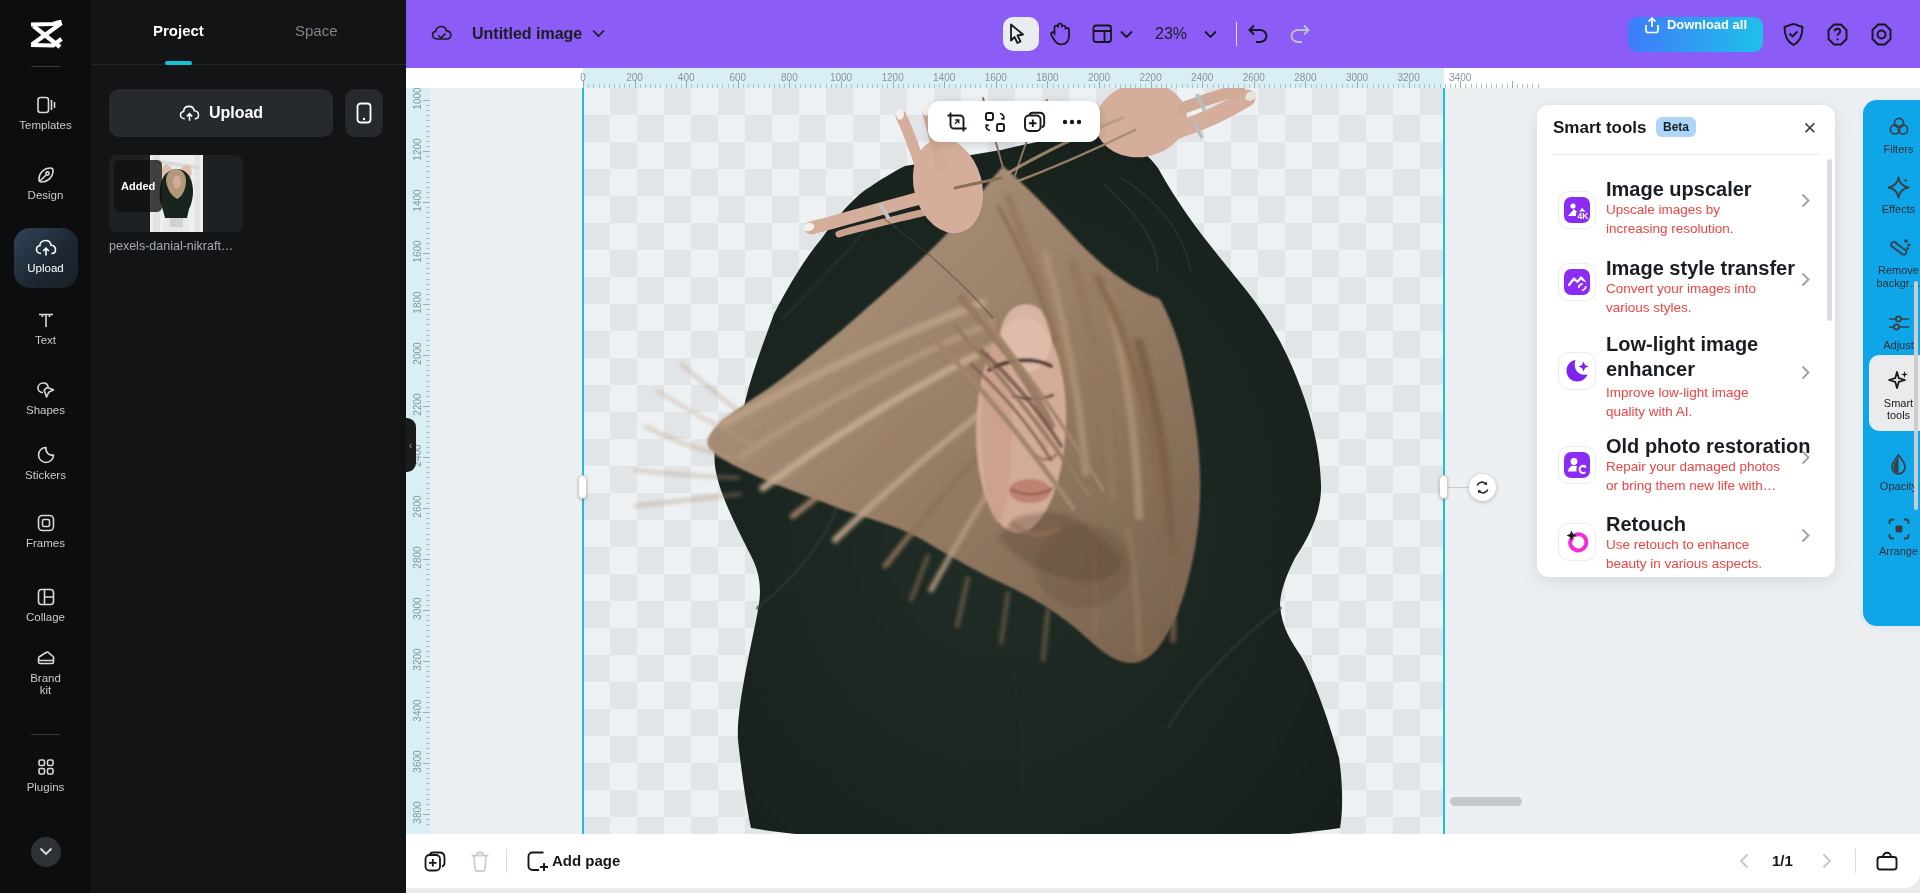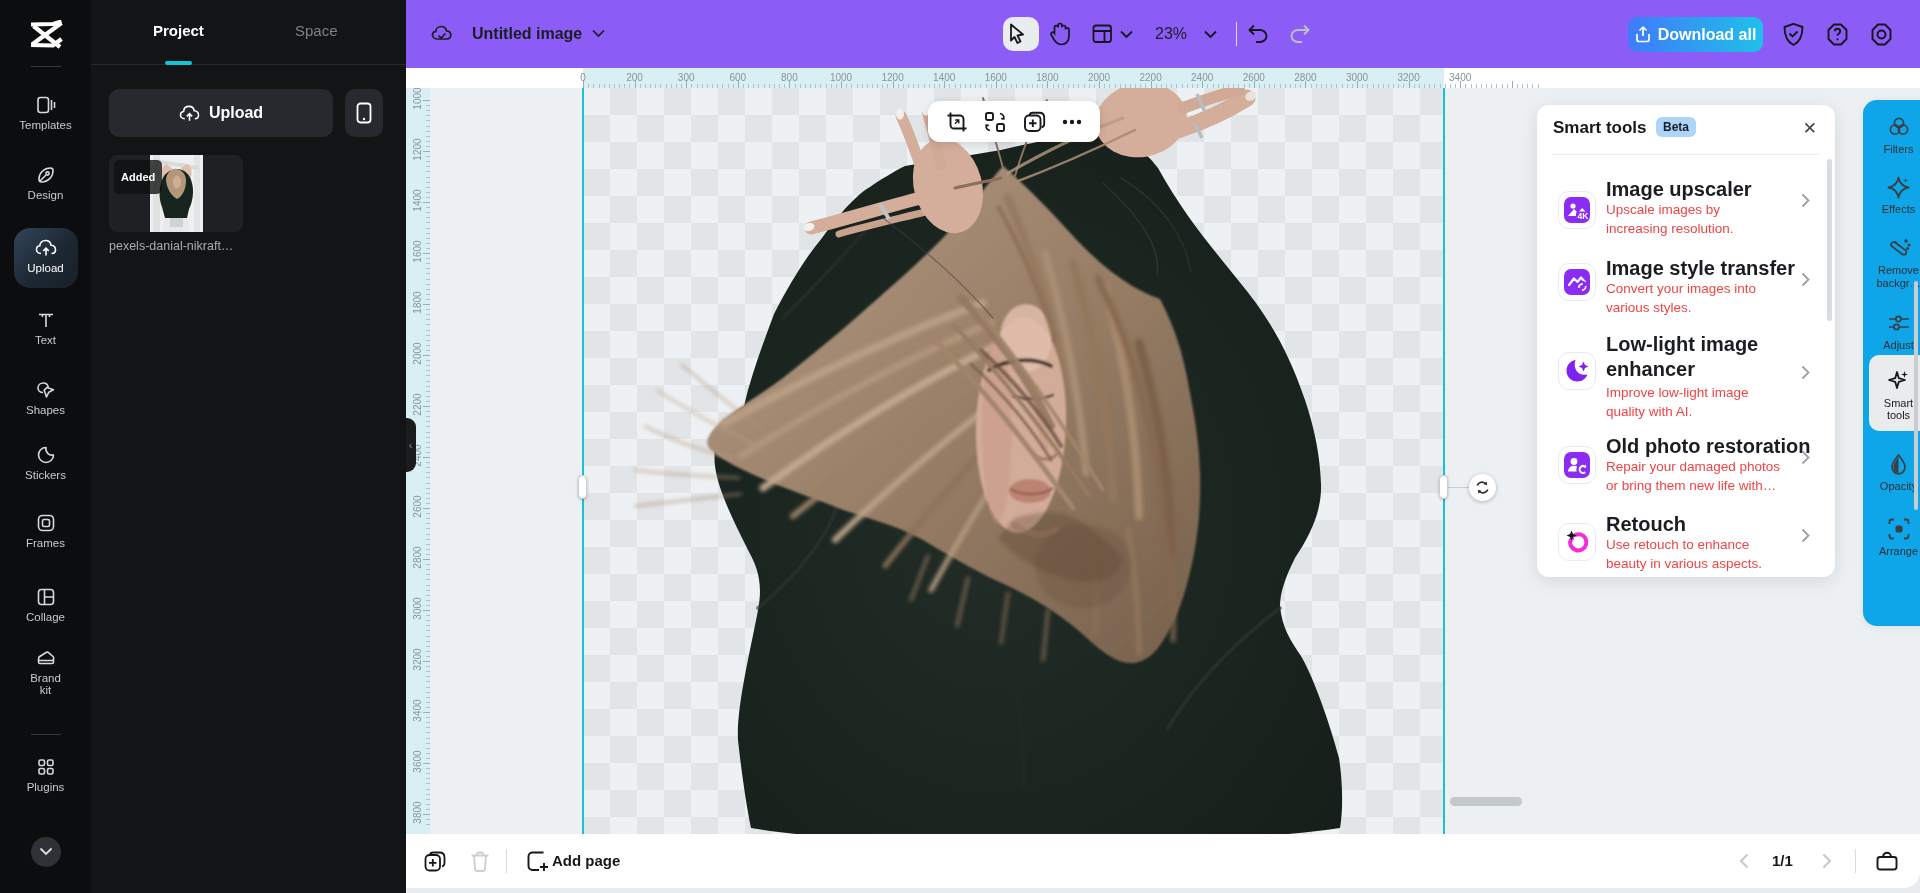--- a/index.html
+++ b/index.html
@@ -16,30 +16,30 @@
 
 
 #panel { position:absolute; left:91px; top:0; width:315px; height:893px; background:#121416; z-index:29; }
 .tab-proj { position:absolute; left:62px; top:22px; font-size:15px; font-weight:bold; color:#fff; }
 .tab-space { position:absolute; left:204px; top:22px; font-size:15px; color:#7e8489; }
 .tab-line { position:absolute; left:0; top:64px; width:315px; height:1px; background:#26292c; }
 .tab-ul { position:absolute; left:74px; top:61px; width:27px; height:4px; border-radius:2px; background:#16c4d8; }
 .up-btn { position:absolute; left:18px; top:89px; width:224px; height:48px; border-radius:10px; background:#26292e; color:#fff; font-size:16px; font-weight:bold; display:flex; align-items:center; justify-content:center; gap:9px; }
 .ph-btn { position:absolute; left:254px; top:89px; width:38px; height:48px; border-radius:10px; background:#26292e; display:flex; align-items:center; justify-content:center; }
 .thumb-card { position:absolute; left:18px; top:155px; width:134px; height:77px; border-radius:8px; background:#1e2124; overflow:hidden; }
-.added { position:absolute; left:5px; top:5px; padding:11px 7px; background:rgba(15,15,15,.78); border-radius:5px; color:#fff; font-size:11px; font-weight:bold; z-index:3;}
+.added { position:absolute; left:5px; top:5px; padding:20px 7px; background:rgba(15,15,15,.78); border-radius:5px; color:#fff; font-size:11px; font-weight:bold; z-index:3;}
 .fname { position:absolute; left:18px; top:239px; width:136px; color:#a7adb2; font-size:12.5px; white-space:nowrap; overflow:hidden; }
 .collapse-tab { position:absolute; left:405px; top:418px; width:11px; height:54px; background:#191b1d; border-radius:0 9px 9px 0; z-index:28; color:#8a8f94; font-size:11px; line-height:54px; text-align:center;}
 
 
 #topbar { position:absolute; left:406px; top:0; width:1514px; height:68px; background:#8b5cf6; z-index:20; }
 .title { position:absolute; left:472px; top:25px; font-size:16px; font-weight:bold; color:#1b1e21; z-index:21;}
 .pct { position:absolute; left:749px; top:25px; font-size:16px; font-weight:normal; color:#1b1e21; z-index:21;}
 .cursor-btn { position:absolute; left:597px; top:17px; width:36px; height:34px; border-radius:10px; background:#e9edf0; z-index:21;}
-.dl-btn { position:absolute; left:1222px; top:17px; width:135px; height:35px; border-radius:9px; background:linear-gradient(90deg,#3f7bfa 0%,#1fc0e8 100%); color:#fff; font-size:16px; font-weight:bold; display:flex; align-items:center; justify-content:center; gap:7px; z-index:21;}
+.dl-btn { position:absolute; left:1222px; top:17px; width:135px; height:35px; border-radius:9px; background:linear-gradient(90deg,#3f7bfa 0%,#1fc0e8 100%); color:#fff; font-size:13px; font-weight:bold; display:flex; align-items:flex-start; justify-content:center; gap:7px; z-index:21;}
 
 
 #workspace { position:absolute; left:406px; top:68px; width:1514px; height:766px; background:#edf0f2; }
 #hruler { position:absolute; left:0; top:0; width:1514px; height:20px; background:#fff; }
 #hruler .cy { position:absolute; left:177px; top:0; width:861px; height:20px; background:#d9eff4; }
 #vruler { position:absolute; left:0; top:20px; width:24px; height:746px; background:#d9eff4; }
 .rnum { position:absolute; font-size:10px; color:#85959b; }
 .vnum { position:absolute; font-size:10px; color:#85959b; transform:rotate(-90deg); transform-origin:center; width:30px; text-align:center; }
 #canvas { position:absolute; left:177px; top:20px; width:861px; height:746px;
   background:conic-gradient(#e2e5e7 0 90deg, #eef1f3 90deg 180deg, #e2e5e7 180deg 270deg, #eef1f3 270deg 360deg);
@@ -267,21 +267,21 @@
           <div style="position: absolute; width: 1px; background: rgb(143, 176, 182); left: 1105.8px; height: 7px; top: 13px;"></div>
           <div style="position: absolute; width: 1px; background: rgb(169, 198, 204); left: 1111px; height: 4px; top: 16px;"></div>
           <div style="position: absolute; width: 1px; background: rgb(169, 198, 204); left: 1116.1px; height: 4px; top: 16px;"></div>
           <div style="position: absolute; width: 1px; background: rgb(169, 198, 204); left: 1121.3px; height: 4px; top: 16px;"></div>
           <div style="position: absolute; width: 1px; background: rgb(169, 198, 204); left: 1126.4px; height: 4px; top: 16px;"></div>
           <div style="position: absolute; width: 1px; background: rgb(169, 198, 204); left: 1131.6px; height: 4px; top: 16px;"></div>
         </div>
         <div id="hnums">
           <span class="rnum" style="left: 157px; top: 4px; width: 40px; text-align: center; position: absolute;">0</span>
           <span class="rnum" style="left: 208.6px; top: 4px; width: 40px; text-align: center; position: absolute;">200</span>
-          <span class="rnum" style="left: 260.2px; top: 4px; width: 40px; text-align: center; position: absolute;">300</span>
+          <span class="rnum" style="left: 260.2px; top: 4px; width: 40px; text-align: center; position: absolute;">400</span>
           <span class="rnum" style="left: 311.8px; top: 4px; width: 40px; text-align: center; position: absolute;">600</span>
           <span class="rnum" style="left: 363.4px; top: 4px; width: 40px; text-align: center; position: absolute;">800</span>
           <span class="rnum" style="left: 415px; top: 4px; width: 40px; text-align: center; position: absolute;">1000</span>
           <span class="rnum" style="left: 466.6px; top: 4px; width: 40px; text-align: center; position: absolute;">1200</span>
           <span class="rnum" style="left: 518.2px; top: 4px; width: 40px; text-align: center; position: absolute;">1400</span>
           <span class="rnum" style="left: 569.8px; top: 4px; width: 40px; text-align: center; position: absolute;">1600</span>
           <span class="rnum" style="left: 621.4px; top: 4px; width: 40px; text-align: center; position: absolute;">1800</span>
           <span class="rnum" style="left: 673px; top: 4px; width: 40px; text-align: center; position: absolute;">2000</span>
           <span class="rnum" style="left: 724.6px; top: 4px; width: 40px; text-align: center; position: absolute;">2200</span>
           <span class="rnum" style="left: 776.2px; top: 4px; width: 40px; text-align: center; position: absolute;">2400</span>

